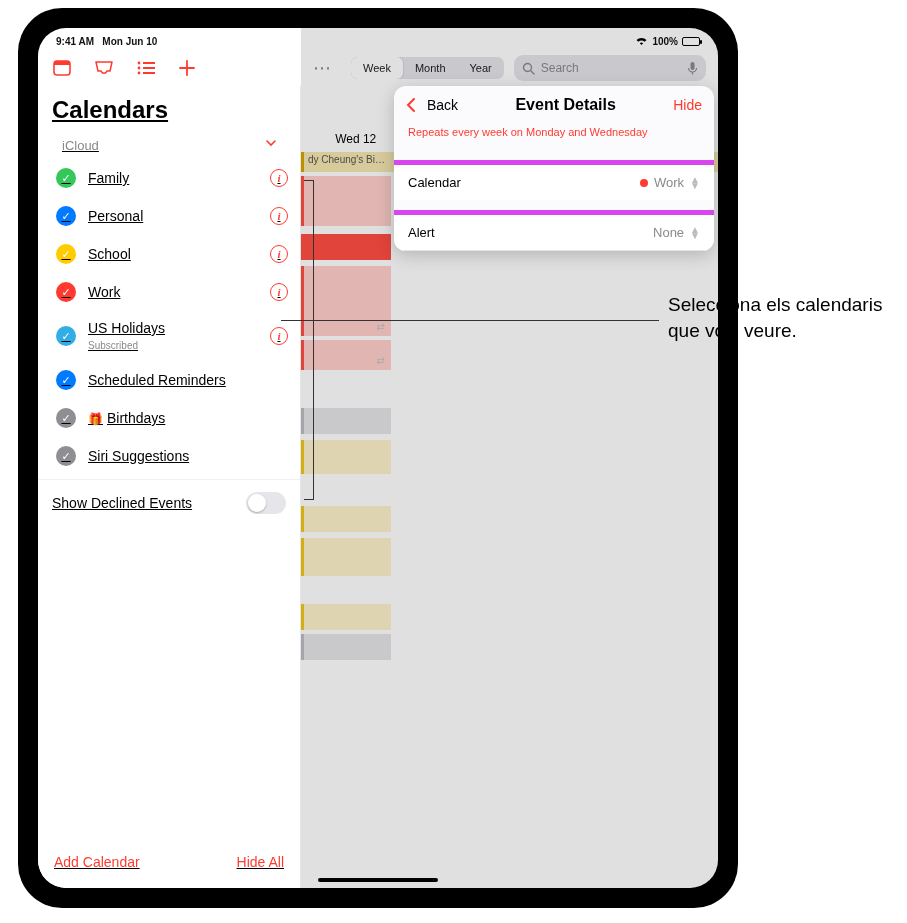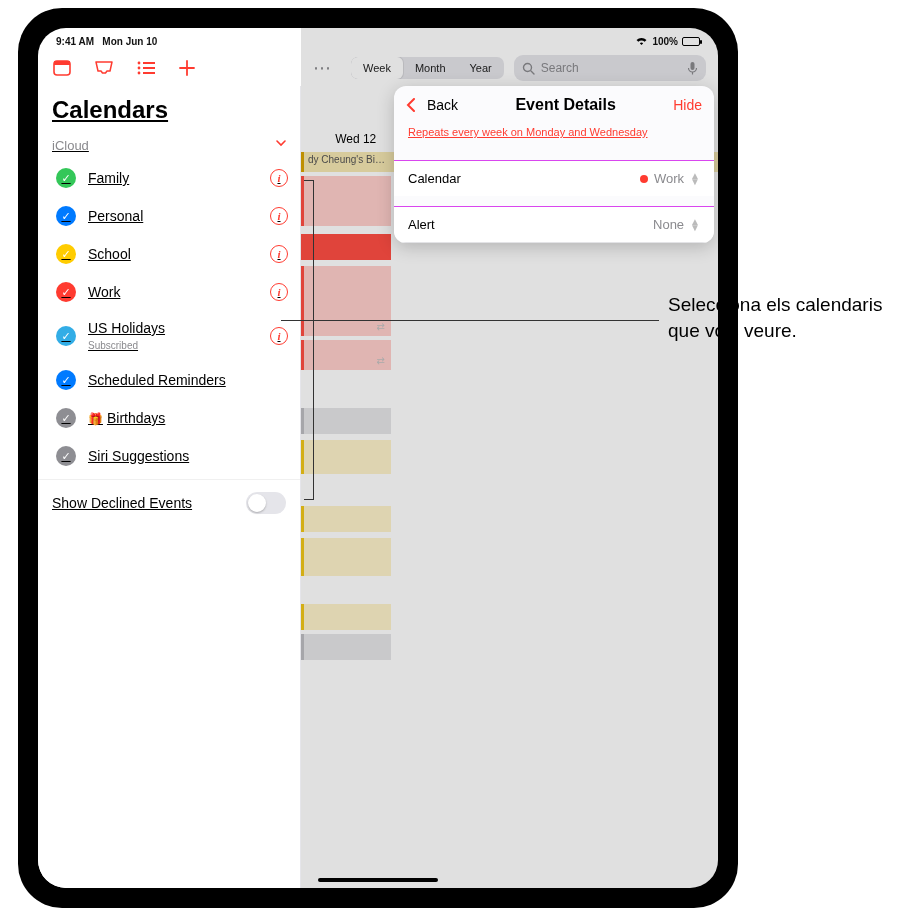--- a/index.html
+++ b/index.html
@@ -112,21 +112,21 @@
     flex-direction: column;
     z-index: 6;
     text-decoration: underline;
   }
   .sidebar h1 {
     font-size: 24px; font-weight: 700;
     padding: 10px 14px 8px;
   }
   .section-header {
     display: flex; justify-content: space-between; 
-    padding: 6px 14px;
+    padding: 6px 24px;
     color: #8a8a8e;
     font-size: 13px;
   }
   .chev { width: 10px; height: 10px; }
   .cal-item {
     display: flex; align-items: center;
     padding: 9px 12px 9px 18px;
     font-size: 14px;
   }
   .check-circle {
@@ -233,23 +233,23 @@
     display: flex; align-items: center; justify-content: space-between;
     padding: 10px 12px;
     font-size: 14px;
   }
   .pv-header .back { color: #000000; display: flex; align-items:center; gap:12px;}
   .pv-header .title { font-weight: 600; font-size: 16px; }
   .pv-header .edit { color: #ff3b30; }
   .pv-body { padding: 0 14px 12px; }
   .pv-body h3 { font-size: 15px; font-weight: 700; padding: 4px 0 6px;}
   .pv-meta { display: flex; justify-content: space-between; font-size: 11px; color: #555;}
-  .pv-repeats { font-size: 11px; color: #ff3b30; padding-top: 2px; text-decoration: underline; }
+  .pv-repeats { font-size: 11px; color: #ff3b30; padding-top: 2px; }
   .pv-row {
-    border-top: 1px solid #d946ef;
+    border-top: 5px solid #d946ef;
     margin-top: 10px;
     padding: 10px 14px;
     display: flex; justify-content: space-between; align-items: center;
     font-size: 13px;
     background: #fff;
   }
   .pv-row:last-of-type { border-bottom: 1px solid #e3e3e6;}
   .pv-row .val { color: #8a8a8e; display:flex; align-items:center; gap:6px;}
   .dot-red { width:8px; height:8px; border-radius:50%; background:#ff3b30; display:inline-block;}
   .updown { font-size: 10px; color:#bbb; line-height:6px; }
@@ -423,20 +423,24 @@
       <div class="cal-item">
         <span class="check-circle" style="background:#8e8e93">✓</span>
         <span>Siri Suggestions</span>
       </div>
 
       <div class="toggle-row">
         <span>Show Declined Events</span>
         <span class="toggle"></span>
       </div>
 
+      <div class="sidebar-footer">
+        <span>Add Calendar</span>
+        <span>Hide All</span>
+      </div>
     </div>
 
     <div class="main">
       <div class="today-row">
         <span>Today</span>
       </div>
       <div class="weekday-row">
         <span>Wed 12</span>
         <span>Thu 13</span>
         <span>Fri 14</span>

